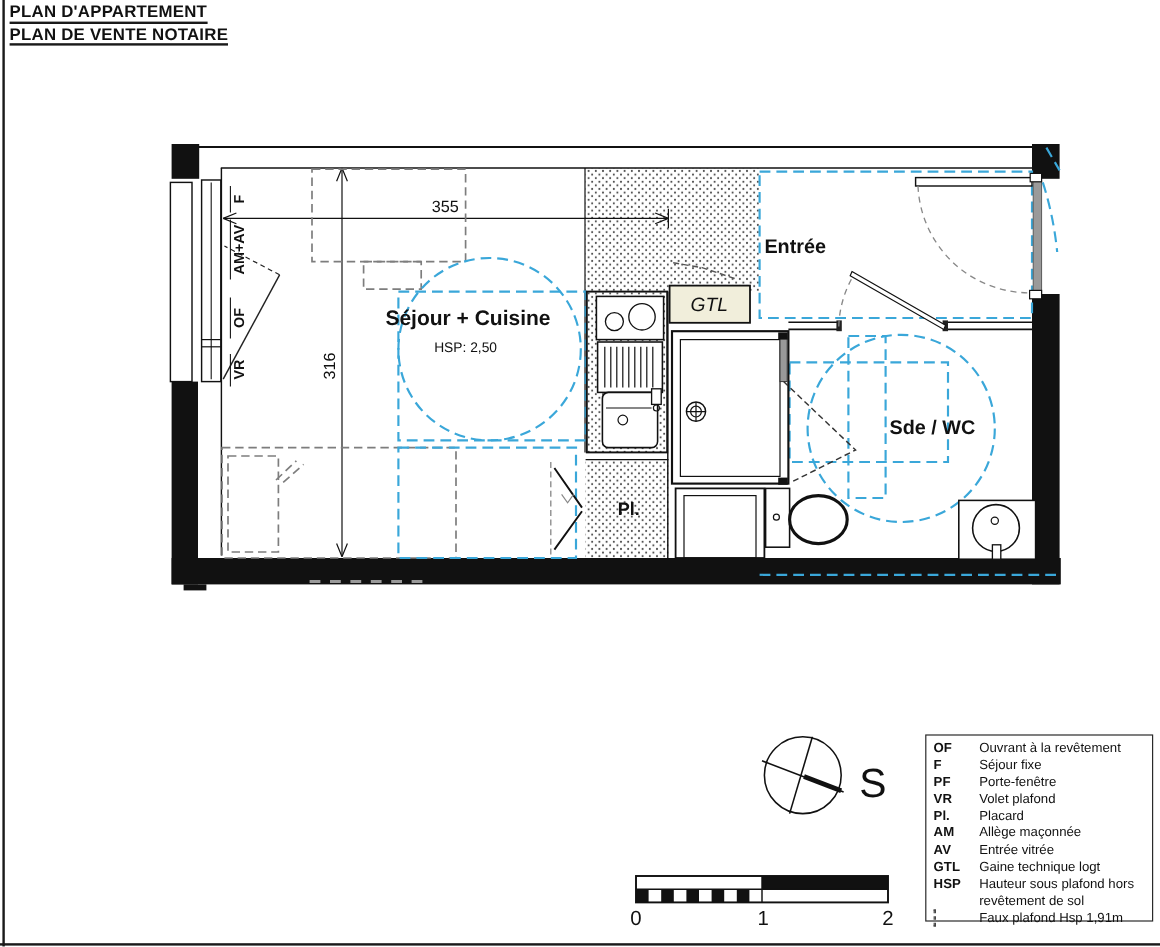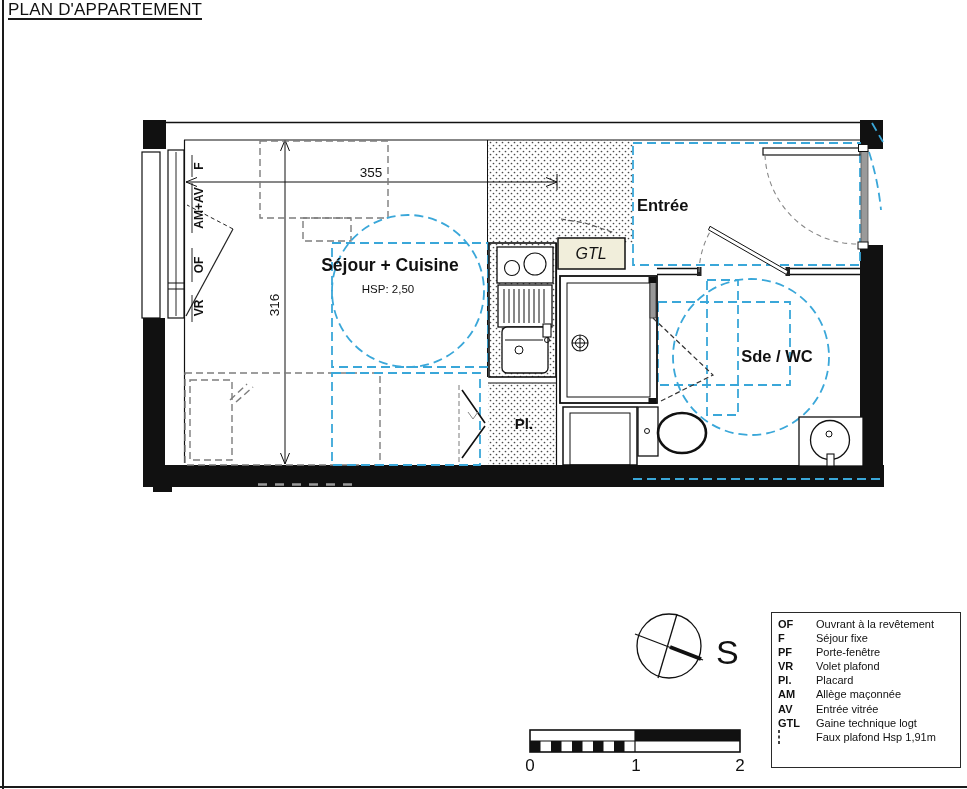--- a/index.html
+++ b/index.html
@@ -1,40 +1,41 @@
 <!DOCTYPE html>
 <html><head>
 <meta charset="utf-8">
 <style>
   html,body{margin:0;padding:0;background:#fff;}
   .page{position:relative;width:967px;height:789px;background:#ffffff;overflow:hidden;
         font-family:"Liberation Sans",sans-serif;color:#111;}
   .page-border-left{position:absolute;left:2px;top:0;width:1.5px;height:789px;background:#1a1a1a;}
   .page-border-bottom{position:absolute;left:0;top:786px;width:967px;height:1.5px;background:#1a1a1a;}
   .title-block{position:absolute;left:8px;top:2px;line-height:15px;}
-  .title-line{display:table;font-size:17px;font-weight:normal;letter-spacing:.2px;
+  .title-line{display:table;font-size:14px;font-weight:bold;letter-spacing:.2px;
               border-bottom:2px solid #1a1a1a;padding-bottom:0.5px;margin-bottom:1px;white-space:nowrap;}
   svg text{font-family:"Liberation Sans",sans-serif;fill:#111;}
   .legend-box{position:absolute;left:771px;top:612px;width:190px;height:156px;
               border:1.6px solid #2a2a2a;box-sizing:border-box;padding:4px 3px 2px 6px;
               font-size:11px;line-height:14.1px;}
   .legend-row{display:grid;grid-template-columns:36px 1fr;column-gap:2px;}
   .legend-abbr{font-weight:bold;white-space:nowrap;}
   .legend-label{}
   .legend-symbol{width:24px;height:10px;margin-top:2px;border:1px dashed #444;box-sizing:border-box;
                  background-image:radial-gradient(#444 0.7px, transparent 0.9px);
                  background-size:4px 3px;}
 </style>
 </head>
 <body>
 
 <div class="page">
 
   <div class="title-block">
     <div class="title-line">PLAN D'APPARTEMENT</div>
+    <div class="title-line">PLAN DE VENTE NOTAIRE</div>
   </div>
 
   <svg width="967" height="789" viewBox="0 0 967 789" style="position:absolute;left:0;top:0;">
     <defs>
       <pattern id="dots" width="6" height="6" patternUnits="userSpaceOnUse">
         <circle cx="1.5" cy="1.5" r="0.85" fill="#4a4a4a"></circle>
         <circle cx="4.5" cy="4.5" r="0.85" fill="#4a4a4a"></circle>
       </pattern>
     </defs>
 
@@ -255,20 +256,24 @@
     </div>
     <div class="legend-row">
       <span class="legend-abbr">AV</span>
       <span class="legend-label">Entrée vitrée</span>
     </div>
     <div class="legend-row">
       <span class="legend-abbr">GTL</span>
       <span class="legend-label">Gaine technique logt</span>
     </div>
     <div class="legend-row">
+      <span class="legend-abbr">HSP</span>
+      <span class="legend-label">Hauteur sous plafond hors revêtement de sol</span>
+    </div>
+    <div class="legend-row">
       <span class="legend-abbr"><span class="legend-symbol"></span></span>
       <span class="legend-label">Faux plafond Hsp 1,91m</span>
     </div>
   </div>
 
   <div class="page-border-left"></div>
   <div class="page-border-bottom"></div>
 </div>
 
 </body></html>

